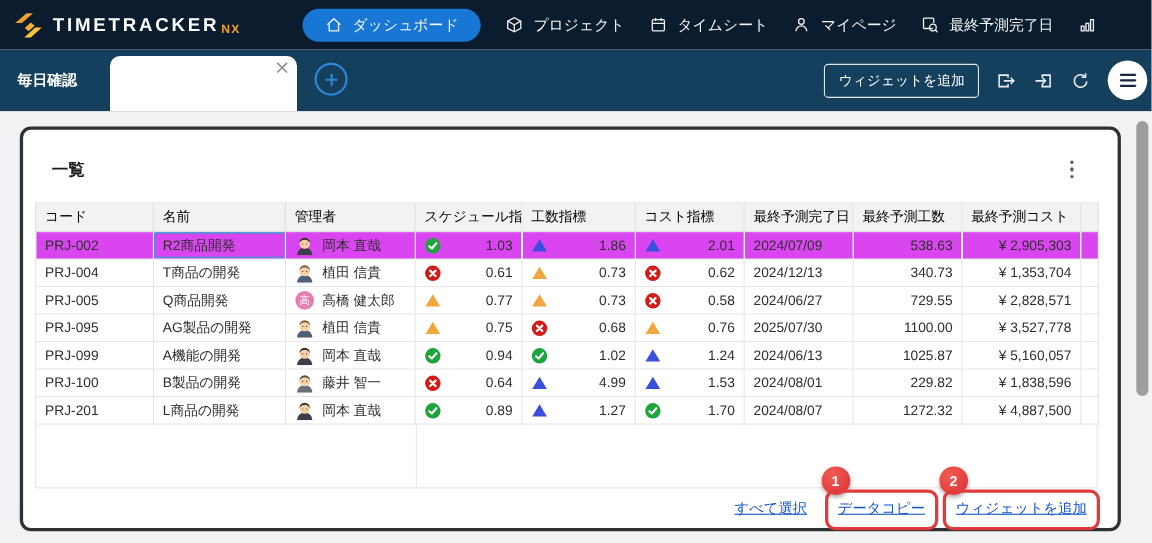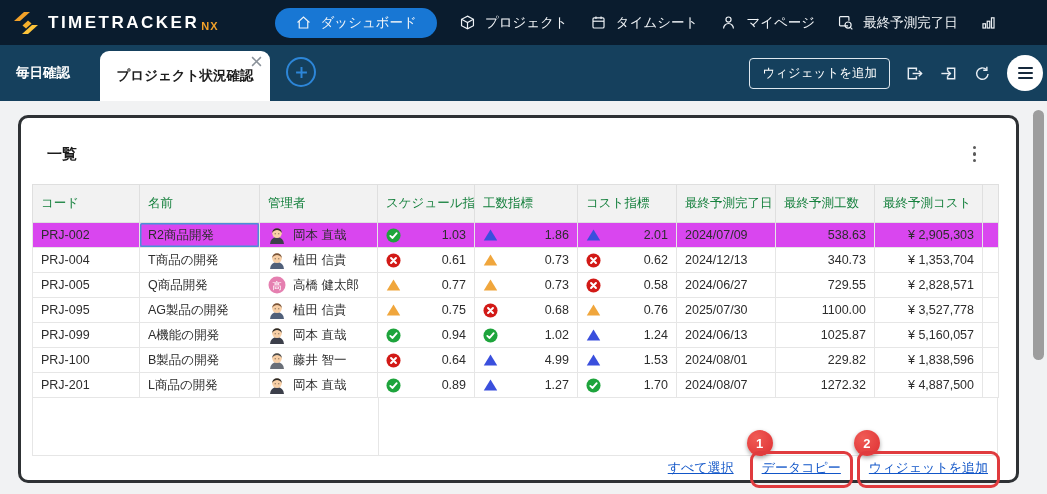--- a/index.html
+++ b/index.html
@@ -38,21 +38,21 @@
   .card{position:absolute;left:18px;top:115px;width:1001px;height:368px;background:#fff;
     border:3px solid #2e3134;border-radius:10px;box-sizing:border-box;display:flex;flex-direction:column;}
   .card-header{height:66px;display:flex;align-items:center;justify-content:space-between;
     padding:6px 36px 0 26px;box-sizing:border-box;flex:none;}
   .card-title{font-size:15px;font-weight:bold;color:#1c1c1c;}
   .kebab{display:flex;flex-direction:column;gap:3px;cursor:pointer;padding:4px;}
   .kebab i{width:3.5px;height:3.5px;border-radius:50%;background:#5a5a5a;display:block;}
   
   .grid{margin-left:11px;width:966px;flex:none;}
   table{border-collapse:collapse;table-layout:fixed;width:966px;font-size:12.5px;color:#2d2d2d;}
-  th{background:#f2f2f2;color:#15803d;font-weight:normal;text-align:left;height:38px;
+  th{background:#f2f2f2;color:#000000;font-weight:normal;text-align:left;height:26px;
     padding:0 8px;border:1px solid #dfdfdf;box-sizing:border-box;cursor:pointer;white-space:nowrap;overflow:hidden;}
   td{height:25px;padding:0 8px;border-right:1px solid #e6e6e6;border-bottom:1px solid #e6e6e6;
     box-sizing:border-box;white-space:nowrap;overflow:hidden;cursor:default;}
   td:first-child{border-left:1px solid #e6e6e6;}
   tr.hl td{background:#d946ef;}
   td.selcell{box-shadow:inset 0 0 0 1.5px #4a90d8;border-radius:2px;}
   .t-right{text-align:right;}
   .indwrap{display:flex;align-items:center;justify-content:space-between;}
   .indwrap svg{flex:none;display:block;}
   .mgr{display:flex;align-items:center;gap:7px;}
@@ -148,21 +148,20 @@
           </svg>
       </span>
 
     </div>
   </div>
 </div>
 
 <div class="tabbar">
   <div class="tab-inactive">毎日確認</div>
   <div class="tab-active">
-    <span>プロジェクト状況確認</span>
     <span class="tab-close">
       <svg width="11" height="11" viewBox="0 0 10 10">
           <path d="M1 1 L9 9 M9 1 L1 9" stroke="#8a9199" stroke-width="1.4" fill="none"></path>
         </svg>
     </span>
   </div>
   <div class="add-tab">
     <svg width="13" height="13" viewBox="0 0 12 12">
         <path d="M6 1 V11 M1 6 H11" stroke="#2d86d8" stroke-width="1.8" fill="none"></path>
       </svg>

